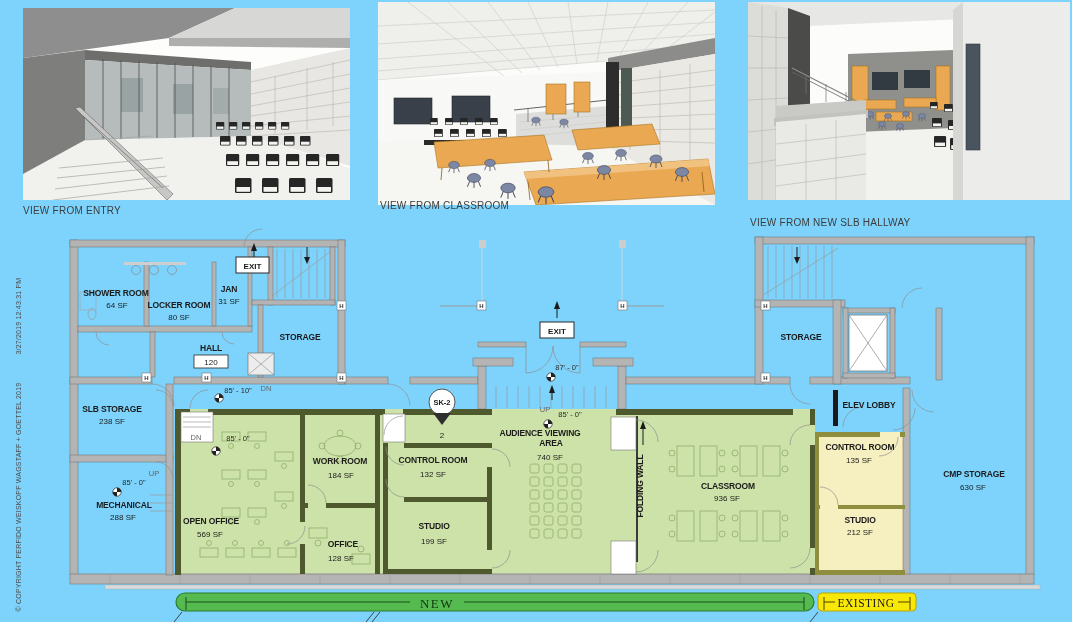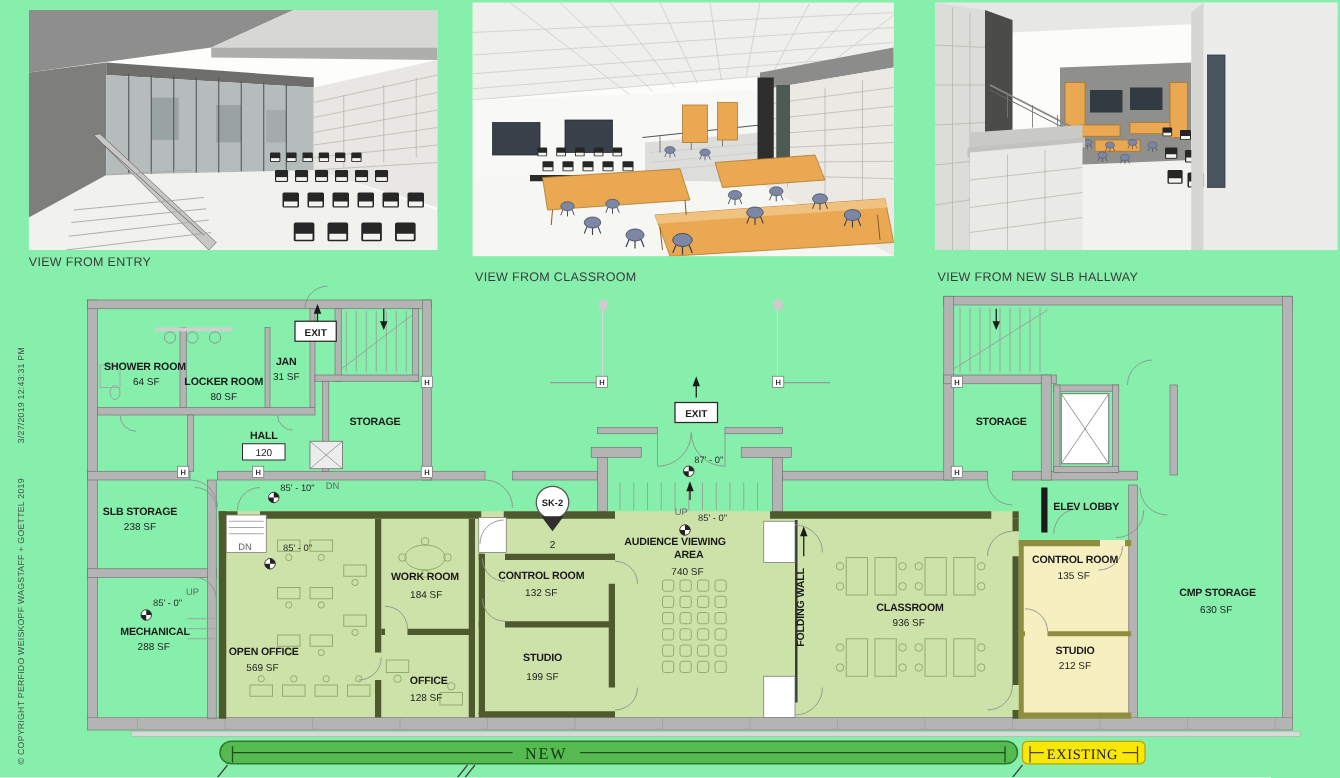--- a/index.html
+++ b/index.html
@@ -1,16 +1,16 @@
 <!DOCTYPE html>
 <html><head>
 <meta charset="utf-8">
 <style>
   html,body{margin:0;padding:0;background:#fff}
-  .page{position:relative;width:1072px;height:622px;background:#86efac;overflow:hidden;
+  .page{position:relative;width:1072px;height:622px;background:#7dd3fc;overflow:hidden;
         font-family:"Liberation Sans",sans-serif}
   .render{position:absolute}
   .render svg{display:block}
   .caption{position:absolute;font-size:10px;color:#3c3c3c;letter-spacing:.25px}
   .copyright{position:absolute;left:-118px;top:472px;width:272px;transform:rotate(-90deg);
              font-size:7px;color:#4c4c4c;white-space:nowrap;letter-spacing:.2px;
              display:flex;gap:28px;align-items:center}
   
   text{font-family:"Liberation Sans",sans-serif;fill:#1b1b1b;text-anchor:middle}
   .rn{font-size:8.5px;font-weight:bold;letter-spacing:-.15px}
@@ -150,21 +150,21 @@
           <use href="#stl" transform="translate(210,154) scale(.9)"></use>
           <use href="#stl" transform="translate(243,151) scale(.9)"></use>
           <use href="#stl" transform="translate(278,157)"></use>
           <use href="#stl" transform="translate(226,168) scale(1.1)"></use>
           <use href="#stl" transform="translate(304,170) scale(1.1)"></use>
           <use href="#stl" transform="translate(186,120) scale(.7)"></use>
           <use href="#stl" transform="translate(158,118) scale(.7)"></use>
       </g>
     </svg>
   </div>
-  <div class="caption" style="left:380px;top:217px">VIEW FROM CLASSROOM</div>
+  <div class="caption" style="left:380px;top:200px">VIEW FROM CLASSROOM</div>
 
   <div class="render" style="left:748px;top:2px;width:322px;height:198px">
     <svg viewBox="0 0 322 198" width="322" height="198">
       <rect width="322" height="198" fill="#fcfcfb"></rect>
       <polygon points="0,0 322,0 322,12 60,24 0,34" fill="#e7e7e5"></polygon>
       <polygon points="100,52 205,48 205,136 100,140" fill="#8f8f8c"></polygon>
       <rect x="104" y="64" width="16" height="46" class="tan"></rect>
       <rect x="188" y="64" width="14" height="44" class="tan"></rect>
       <rect x="124" y="70" width="26" height="18" fill="#333b42"></rect>
       <rect x="156" y="68" width="26" height="18" fill="#333b42"></rect>

